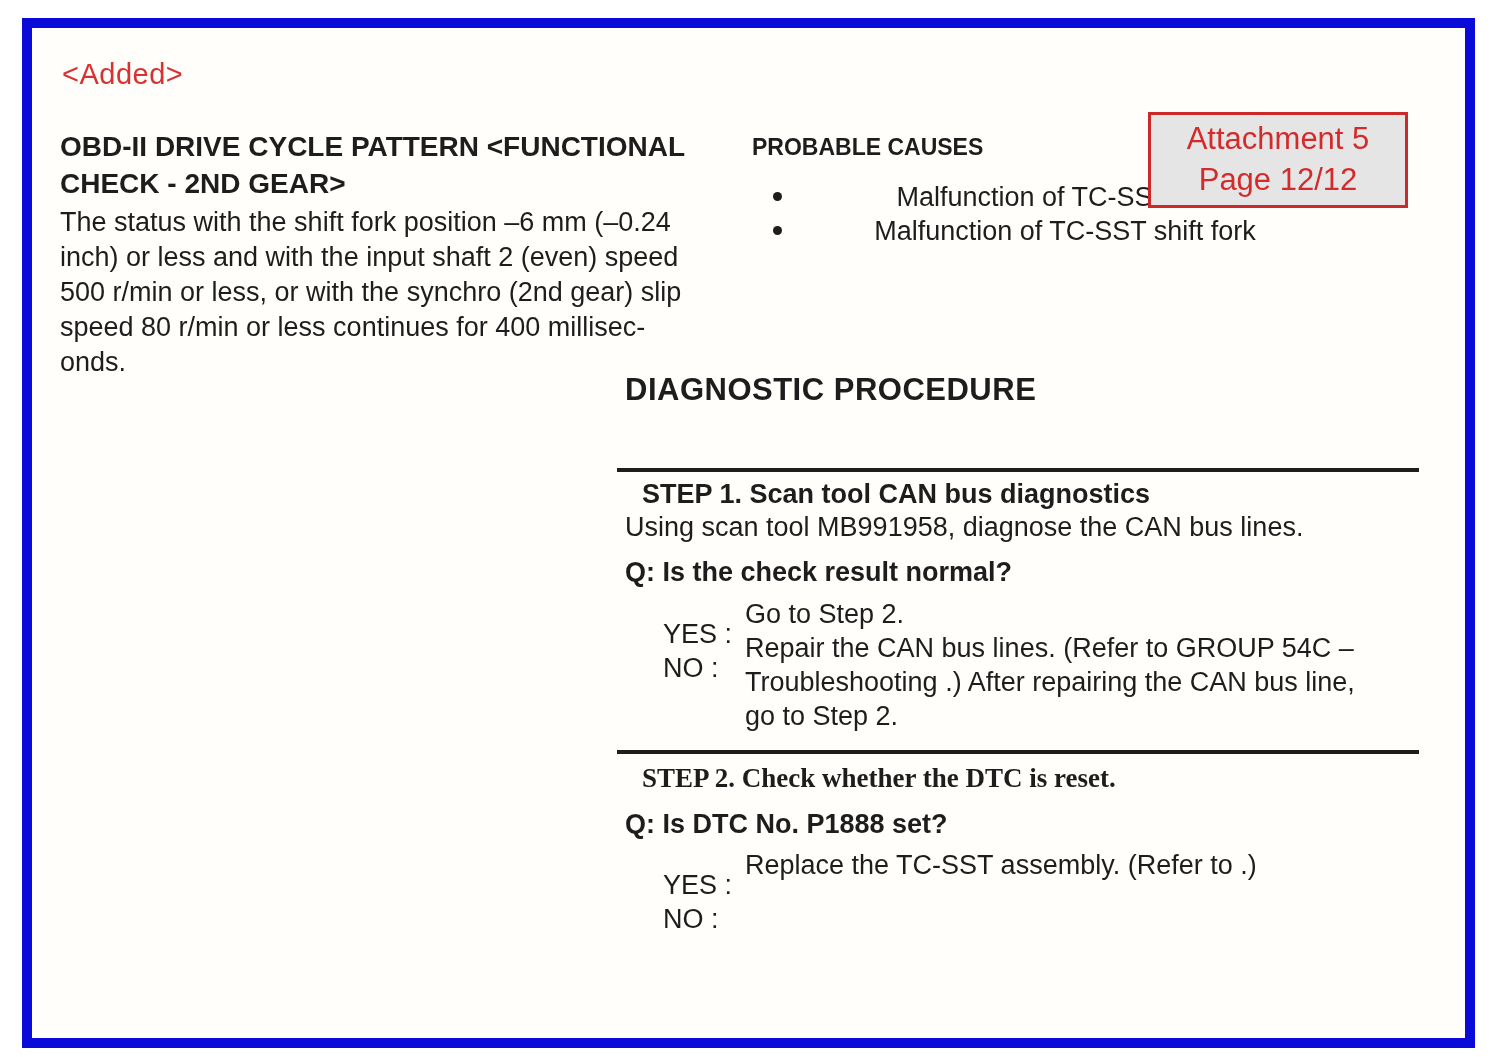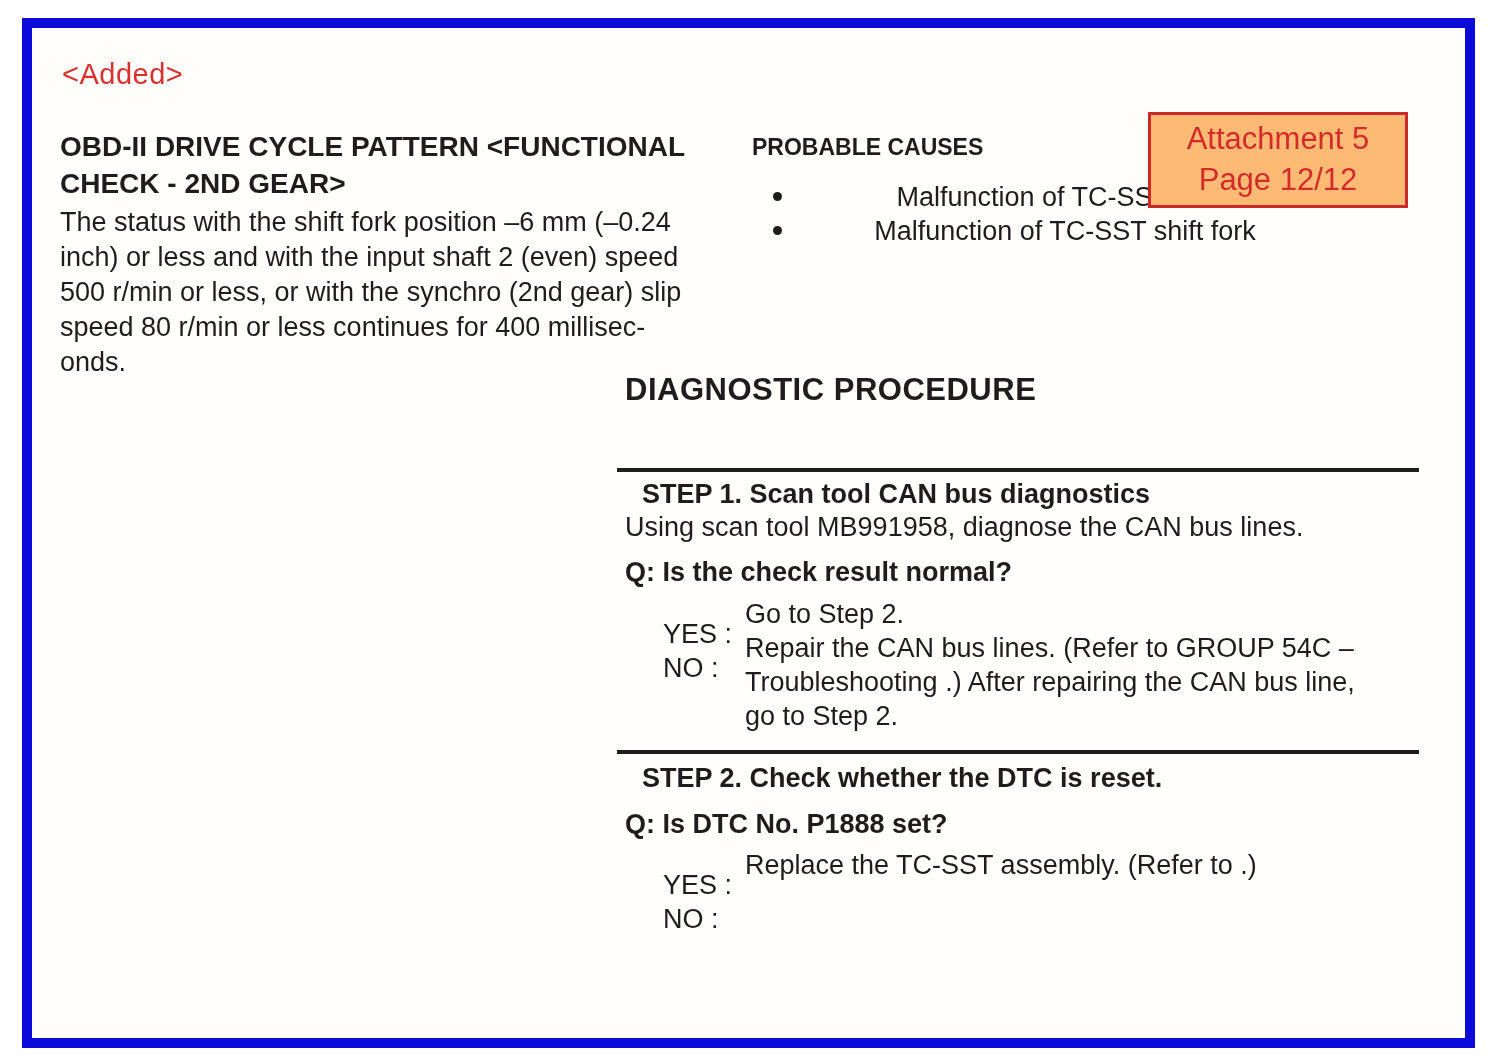--- a/index.html
+++ b/index.html
@@ -88,21 +88,21 @@
     border-radius: 50%;
     background: #1d1d1d;
   }
 
   
   .stamp {
     left: 1148px;
     top: 112px;
     width: 246px;
     border: 3px solid #cc2a2a;
-    background: #fdba74;
+    background: #e5e5e5;
     color: #d32b2b;
     text-align: center;
     font-size: 31px;
     line-height: 41px;
     padding: 3px 4px 5px 4px;
     z-index: 5;
   }
 
   
   .diag-heading {
@@ -121,21 +121,21 @@
   .rule1 { top: 468px; }
   .rule2 { top: 750px; }
 
   .step-title {
     left: 625px;
     font-size: 27px;
     font-weight: bold;
     margin-left: 17px;
   }
   .s1t { top: 479px; }
-  .s2t { top: 763px; }
+  .s2t { top: 763px; font-family: Liberation Serif, serif; }
 
   .step-desc {
     left: 625px;
     top: 512px;
     font-size: 27px;
   }
 
   .q {
     left: 625px;
     font-size: 27px;

